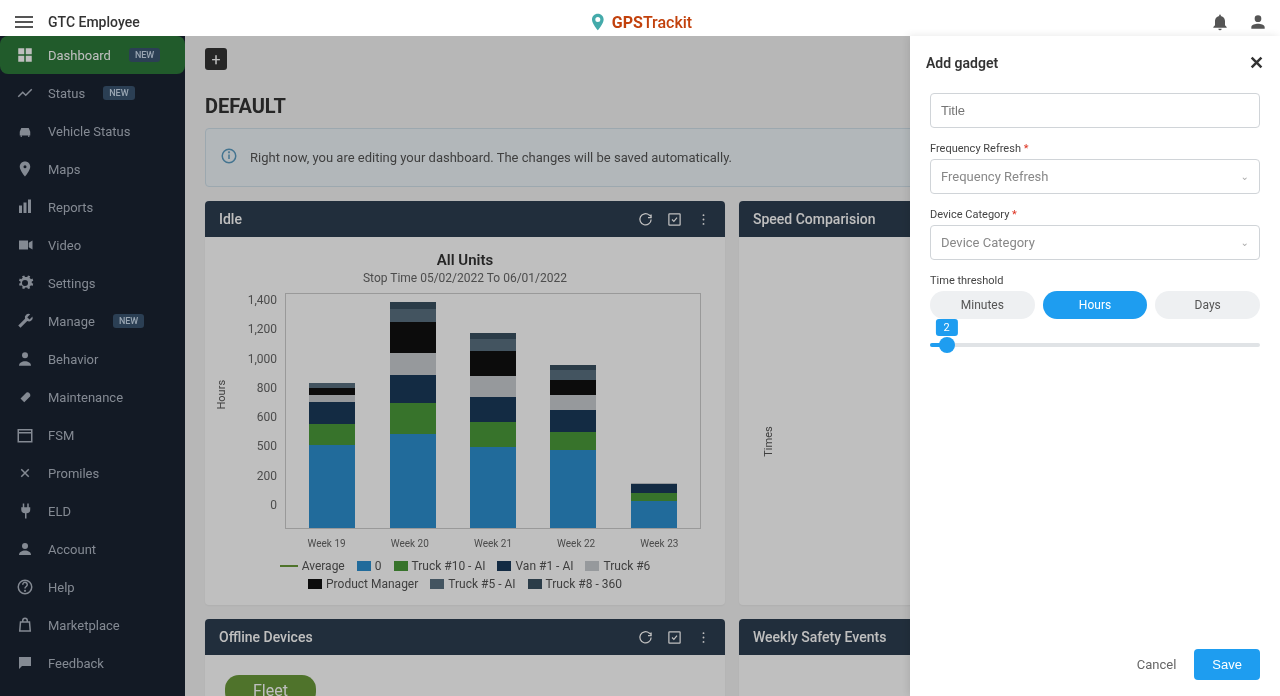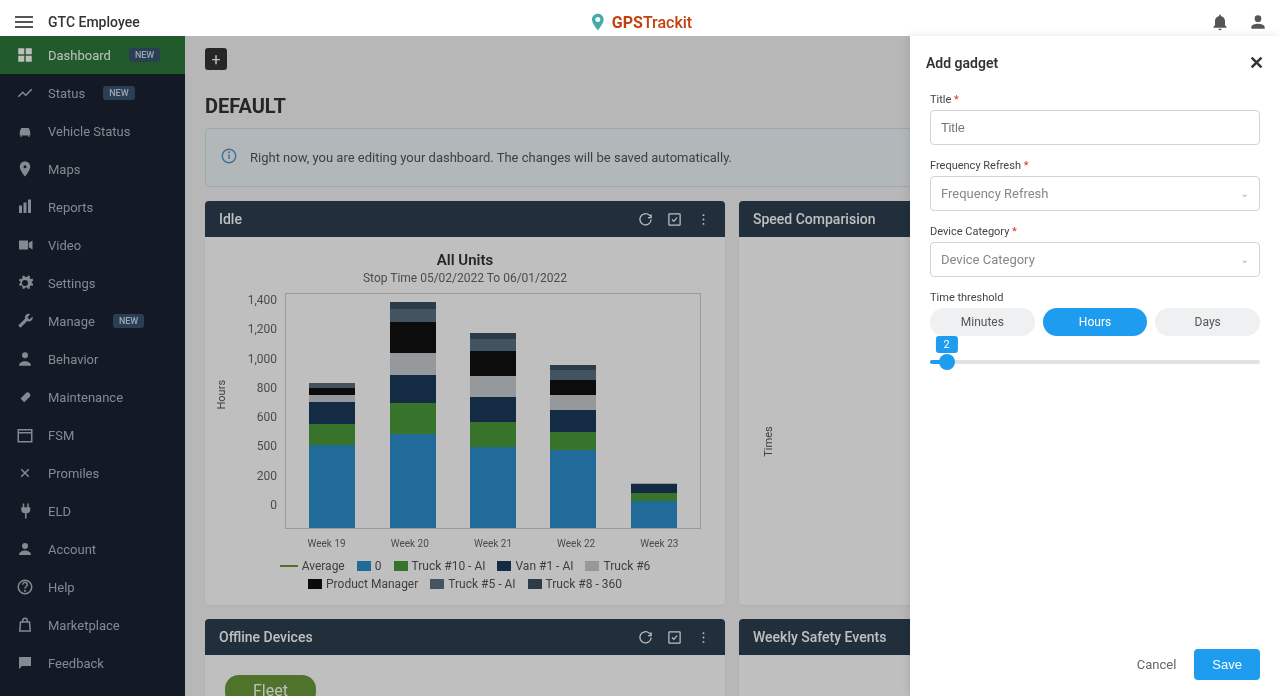--- a/index.html
+++ b/index.html
@@ -10,21 +10,21 @@
 .menu-btn { width: 24px; height: 24px; display: flex; align-items: center; justify-content: center; cursor: pointer; color: #555; margin-right: 12px; }
 .emp-name { font-size: 14px; font-weight: 500; color: #333; }
 .brand { position: absolute; left: 50%; transform: translateX(-50%); display: flex; align-items: flex-end; font-size: 16px; font-weight: 500; color: #c2410c; }
 .brand svg { margin-right: 4px; }
 .header-right { margin-left: auto; display: flex; align-items: center; gap: 18px; color: #555; }
 .icon-btn { cursor: pointer; display: flex; align-items: center; justify-content: center; }
 
 
 .sidebar { position: absolute; left: 0; top: 36px; bottom: 0; width: 185px; background: #1a2332; color: #b0b8c4; overflow-y: auto; }
 .sidebar-item { display: flex; align-items: center; padding: 10px 16px; cursor: pointer; font-size: 13px; gap: 14px; }
-.sidebar-item.active { background: #2d7a3a; color: #fff; }
+.sidebar-item.active { background: #2d7a3a; color: #fff; border-radius: 8px; }
 .sidebar-icon { width: 18px; height: 18px; display: flex; align-items: center; justify-content: center; flex-shrink: 0; }
 .badge { background: #3a5470; color: #cde; font-size: 9px; padding: 2px 6px; border-radius: 3px; margin-left: 4px; font-weight: 500; }
 
 
 .main { position: absolute; left: 185px; top: 36px; right: 0; bottom: 0; background: #f5f5f5; overflow: auto; }
 .main-inner { padding: 12px 20px; }
 .add-btn { width: 22px; height: 22px; background: #333; color: #fff; border-radius: 3px; display: flex; align-items: center; justify-content: center; font-size: 16px; cursor: pointer; margin-bottom: 24px; }
 .page-title { font-size: 20px; font-weight: 700; color: #333; margin-bottom: 10px; }
 .info-banner { background: #eef5f9; border: 1px solid #d0e0ea; border-radius: 4px; padding: 18px 14px; display: flex; align-items: center; gap: 12px; margin-bottom: 14px; color: #555; font-size: 13px; }
 .info-icon { color: #5b9bc0; }
@@ -452,21 +452,20 @@
 
 <div class="overlay"></div>
 
 <div class="panel">
   <div class="panel-header">
     <span>Add gadget</span>
     <span class="panel-close">✕</span>
   </div>
   <div class="panel-body">
     <div class="field">
-      <label class="field-label"><span>Title</span> <span class="req">*</span></label>
       <input class="input" placeholder="Title" style="">
     </div>
     <div class="field">
       <label class="field-label"><span>Frequency Refresh</span> <span class="req">*</span></label>
       <div class="select">
         <span>Frequency Refresh</span>
         <span class="select-arrow">⌄</span>
       </div>
     </div>
     <div class="field">

